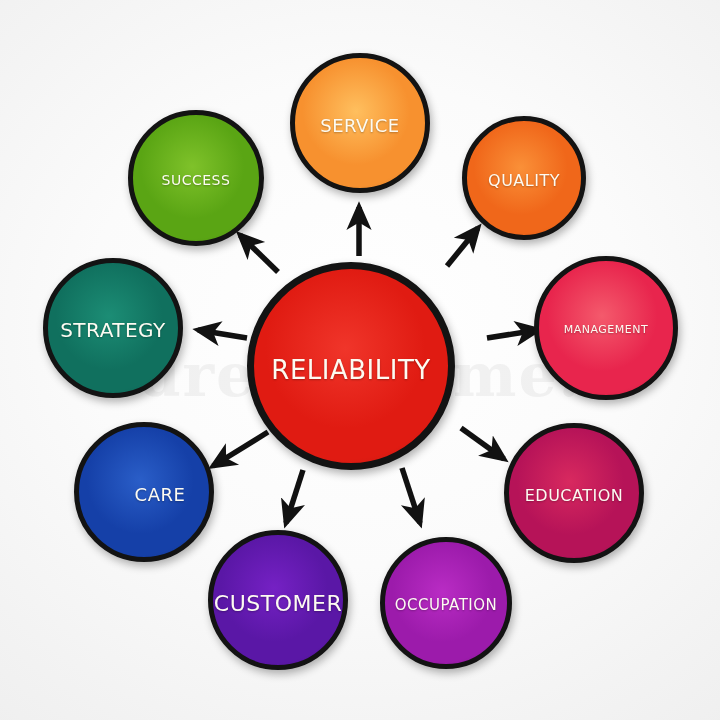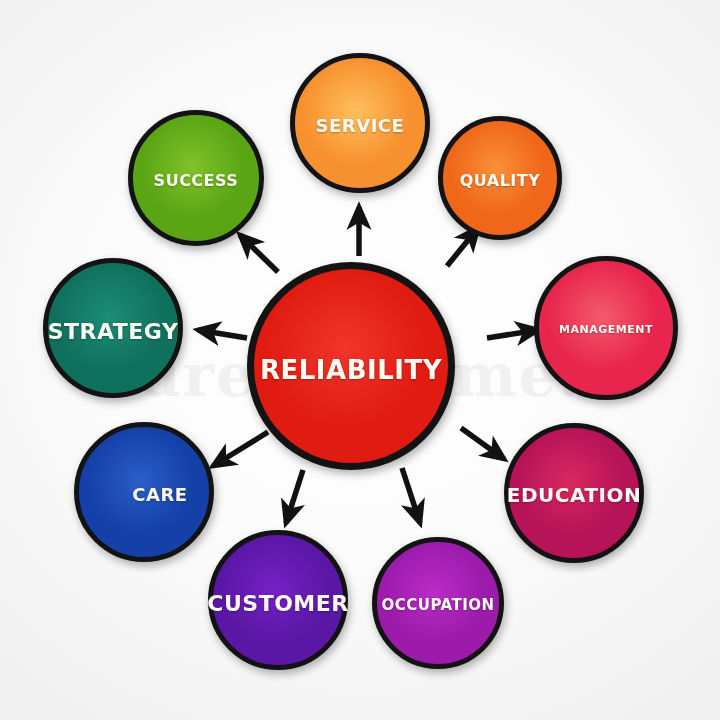--- a/index.html
+++ b/index.html
@@ -31,21 +31,21 @@
     border-radius: 50%;
     box-sizing: border-box;
     display: flex;
     align-items: center;
     justify-content: center;
     text-align: center;
   }
   .node-label {
     color: #fdfbf2;
     font-family: "DejaVu Sans", sans-serif;
-    font-weight: bold;
+    font-weight: normal;
     letter-spacing: 0.5px;
     line-height: 1;
     text-transform: lowercase;
     font-variant: small-caps;
     text-shadow: 0 1px 2px rgba(0,0,0,0.28);
     padding: 0 6px;
     -webkit-font-smoothing: antialiased;
   }
   .node-center .node-label {
     font-variant: small-caps;
@@ -99,42 +99,42 @@
         <line x1="278" y1="272" x2="240" y2="235" stroke="#111111" stroke-width="5.5" stroke-linecap="butt" marker-end="url(#ah)"></line>
       </g>
   </svg>
 
   <div id="watermark">dreamstime.</div>
 
   <div id="nodes-host">
       <div class="node node-branch" style="left: 290px; top: 53px; width: 140px; height: 140px; border: 5px solid rgb(19, 19, 19); background: radial-gradient(circle at 47% 41%, rgb(255, 191, 94) 0%, rgb(247, 145, 47) 52%, rgb(247, 145, 47) 72%, rgba(0, 0, 0, 0.22) 100%), rgb(247, 145, 47); box-shadow: rgba(0, 0, 0, 0.3) 2px 4px 9px;">
         <span class="node-label" style="font-size: 25px; color: rgb(253, 251, 242);">service</span>
       </div>
-      <div class="node node-branch" style="left: 438px; top: 116px; width: 124px; height: 124px; border: 5px solid rgb(19, 19, 19); background: radial-gradient(circle at 47% 41%, rgb(250, 144, 56) 0%, rgb(240, 103, 26) 52%, rgb(240, 103, 26) 72%, rgba(0, 0, 0, 0.22) 100%), rgb(240, 103, 26); box-shadow: rgba(0, 0, 0, 0.3) 2px 4px 9px; text-align: right;">
+      <div class="node node-branch" style="left: 462px; top: 116px; width: 124px; height: 124px; border: 5px solid rgb(19, 19, 19); background: radial-gradient(circle at 47% 41%, rgb(250, 144, 56) 0%, rgb(240, 103, 26) 52%, rgb(240, 103, 26) 72%, rgba(0, 0, 0, 0.22) 100%), rgb(240, 103, 26); box-shadow: rgba(0, 0, 0, 0.3) 2px 4px 9px; text-align: right;">
         <span class="node-label" style="font-size: 23px; color: rgb(253, 251, 242);">quality</span>
       </div>
       <div class="node node-branch" style="left: 534px; top: 256px; width: 144px; height: 144px; border: 5px solid rgb(19, 19, 19); background: radial-gradient(circle at 47% 41%, rgb(244, 90, 108) 0%, rgb(232, 37, 77) 52%, rgb(232, 37, 77) 72%, rgba(0, 0, 0, 0.22) 100%), rgb(232, 37, 77); box-shadow: rgba(0, 0, 0, 0.3) 2px 4px 9px;">
         <span class="node-label" style="font-size: 16px; color: rgb(253, 251, 242);">management</span>
       </div>
       <div class="node node-branch" style="left: 504px; top: 423px; width: 140px; height: 140px; border: 5px solid rgb(19, 19, 19); background: radial-gradient(circle at 47% 41%, rgb(216, 41, 95) 0%, rgb(182, 19, 88) 52%, rgb(182, 19, 88) 72%, rgba(0, 0, 0, 0.22) 100%), rgb(182, 19, 88); box-shadow: rgba(0, 0, 0, 0.3) 2px 4px 9px;">
-        <span class="node-label" style="font-size: 28px; color: rgb(253, 251, 242);">education</span>
+        <span class="node-label" style="font-size: 23px; color: rgb(253, 251, 242);">education</span>
       </div>
-      <div class="node node-branch" style="left: 372px; top: 537px; width: 132px; height: 132px; border: 5px solid rgb(19, 19, 19); background: radial-gradient(circle at 47% 41%, rgb(185, 44, 196) 0%, rgb(156, 27, 171) 52%, rgb(156, 27, 171) 72%, rgba(0, 0, 0, 0.22) 100%), rgb(156, 27, 171); box-shadow: rgba(0, 0, 0, 0.3) 2px 4px 9px;">
+      <div class="node node-branch" style="left: 380px; top: 537px; width: 132px; height: 132px; border: 5px solid rgb(19, 19, 19); background: radial-gradient(circle at 47% 41%, rgb(185, 44, 196) 0%, rgb(156, 27, 171) 52%, rgb(156, 27, 171) 72%, rgba(0, 0, 0, 0.22) 100%), rgb(156, 27, 171); box-shadow: rgba(0, 0, 0, 0.3) 2px 4px 9px;">
         <span class="node-label" style="font-size: 21px; color: rgb(253, 251, 242);">occupation</span>
       </div>
       <div class="node node-branch" style="left: 208px; top: 530px; width: 140px; height: 140px; border: 5px solid rgb(19, 19, 19); background: radial-gradient(circle at 47% 41%, rgb(117, 33, 196) 0%, rgb(90, 23, 166) 52%, rgb(90, 23, 166) 72%, rgba(0, 0, 0, 0.22) 100%), rgb(90, 23, 166); box-shadow: rgba(0, 0, 0, 0.3) 2px 4px 9px;">
         <span class="node-label" style="font-size: 31px; color: rgb(253, 251, 242);">customer</span>
       </div>
       <div class="node node-branch" style="left: 74px; top: 422px; width: 140px; height: 140px; border: 5px solid rgb(19, 19, 19); background: radial-gradient(circle at 47% 41%, rgb(42, 94, 200) 0%, rgb(21, 64, 168) 52%, rgb(21, 64, 168) 72%, rgba(0, 0, 0, 0.22) 100%), rgb(21, 64, 168); box-shadow: rgba(0, 0, 0, 0.3) 2px 4px 9px;">
         <span class="node-label" style="font-size: 25px; color: rgb(253, 251, 242); margin-left: 32px;">care</span>
       </div>
       <div class="node node-branch" style="left: 43px; top: 258px; width: 140px; height: 140px; border: 5px solid rgb(19, 19, 19); background: radial-gradient(circle at 47% 41%, rgb(28, 141, 117) 0%, rgb(16, 112, 94) 52%, rgb(16, 112, 94) 72%, rgba(0, 0, 0, 0.22) 100%), rgb(16, 112, 94); box-shadow: rgba(0, 0, 0, 0.3) 2px 4px 9px;">
-        <span class="node-label" style="font-size: 32px; color: rgb(253, 251, 242);">strategy</span>
+        <span class="node-label" style="font-size: 28px; color: rgb(253, 251, 242);">strategy</span>
       </div>
       <div class="node node-branch" style="left: 128px; top: 110px; width: 136px; height: 136px; border: 5px solid rgb(19, 19, 19); background: radial-gradient(circle at 47% 41%, rgb(127, 194, 42) 0%, rgb(90, 165, 20) 52%, rgb(90, 165, 20) 72%, rgba(0, 0, 0, 0.22) 100%), rgb(90, 165, 20); box-shadow: rgba(0, 0, 0, 0.3) 2px 4px 9px;">
-        <span class="node-label" style="font-size: 23px; color: rgb(253, 251, 242);">success</span>
+        <span class="node-label" style="font-size: 20px; color: rgb(253, 251, 242);">success</span>
       </div>
       <div class="node node-center" style="left: 247px; top: 262px; width: 208px; height: 208px; border: 7px solid rgb(19, 19, 19); background: radial-gradient(circle at 47% 41%, rgb(240, 53, 42) 0%, rgb(224, 27, 18) 52%, rgb(224, 27, 18) 72%, rgba(0, 0, 0, 0.22) 100%), rgb(224, 27, 18); box-shadow: rgba(0, 0, 0, 0.3) 2px 4px 9px;">
         <span class="node-label" style="font-size: 37px; color: rgb(253, 251, 242);">Reliability</span>
       </div>
     </div>
 
 </div>
 
 </body></html>

